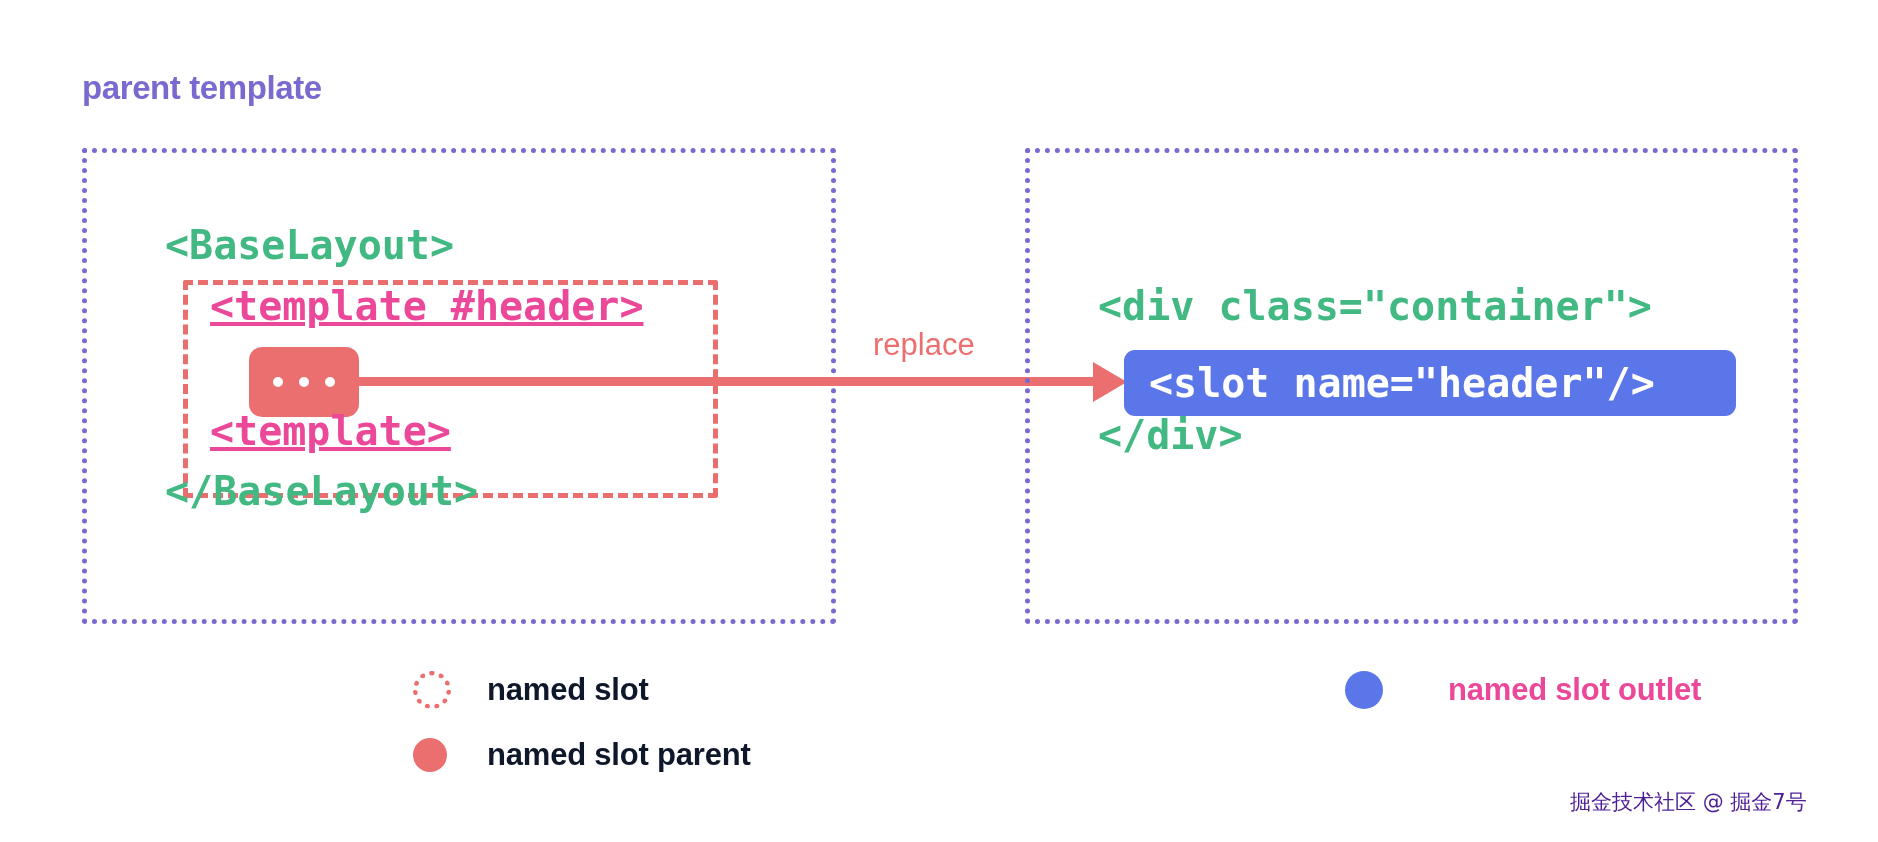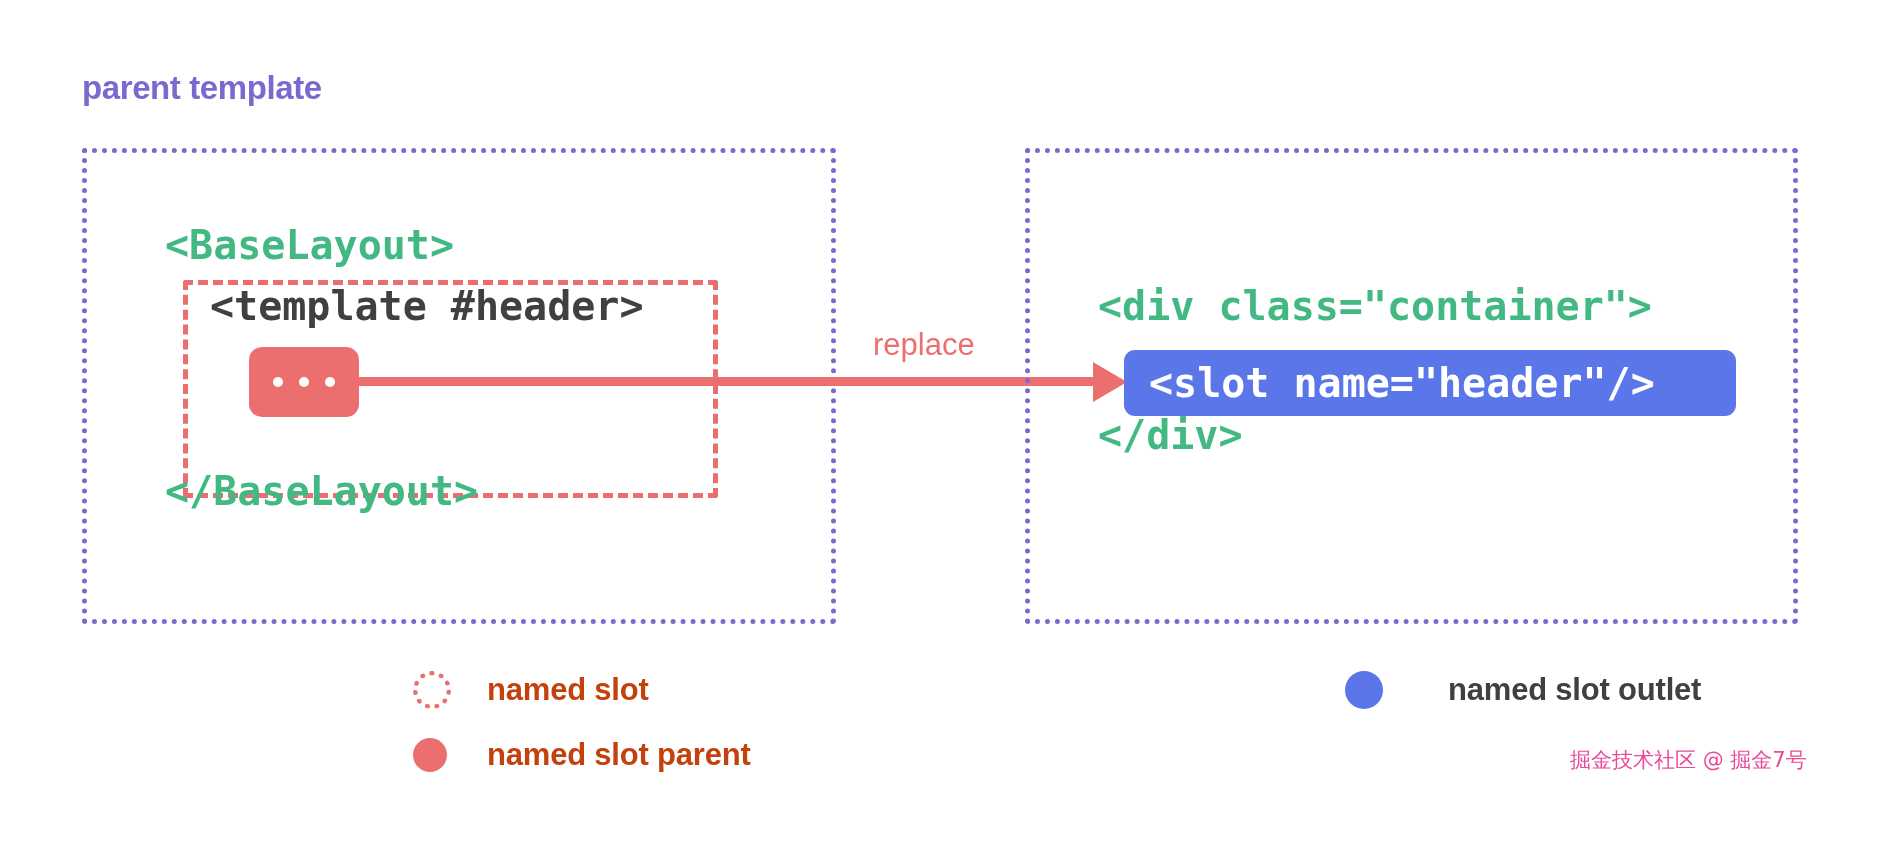--- a/index.html
+++ b/index.html
@@ -50,21 +50,21 @@
   
   .code {
     position: absolute;
     font-family: "DejaVu Sans Mono", "Liberation Mono", monospace;
     font-weight: bold;
     font-size: 40px;
     letter-spacing: 0px;
     white-space: pre;
   }
   .code.green { color: #42b883; }
-  .code.red   { color: #404040; }
+  .code.red   { color: #ec4899; text-decoration: underline; }
   .code.white { color: #ffffff; }
 
   #code-baselayout-open  { left: 165px; top: 222px; }
   #code-template-open    { left: 210px; top: 283px; }
   #code-template-close   { left: 210px; top: 408px; }
   #code-baselayout-close { left: 165px; top: 468px; }
 
   #code-div-open         { left: 1098px; top: 283px; }
   #code-div-close        { left: 1098px; top: 412px; }
 
@@ -155,22 +155,22 @@
     display: flex;
     align-items: center;
     white-space: nowrap;
   }
   .legend-label {
     font-family: "Liberation Sans", sans-serif;
     font-weight: bold;
     font-size: 31px;
     letter-spacing: -0.2px;
   }
-  .legend-label.red  { color: #c2410c; }
-  .legend-label.blue { color: #404040; }
+  .legend-label.red  { color: #0f172a; }
+  .legend-label.blue { color: #ec4899; }
 
   .marker-dotted-circle {
     width: 38px;
     height: 38px;
     box-sizing: border-box;
     border: 5px dotted #ec6f6f;
     border-radius: 50%;
     margin-right: 36px;
     flex: none;
   }
@@ -192,24 +192,24 @@
   }
 
   #legend-named-slot         { left: 413px;  top: 671px; }
   #legend-named-slot-content { left: 413px;  top: 737px; }
   #legend-named-slot-outlet  { left: 1345px; top: 671px; }
 
   
   #watermark {
     position: absolute;
     left: 1570px;
-    top: 746px;
+    top: 788px;
     font-family: "DejaVu Sans", sans-serif;
     font-size: 21px;
-    color: #ec4899;
+    color: #4c1d95;
     white-space: nowrap;
   }
 </style>
 </head>
 <body>
 
 <div class="stage">
 
   <div class="panel-title" id="title-parent">parent template</div>
 
@@ -220,20 +220,21 @@
   <div id="dashed-slot-box"></div>
 
   <div class="code red" id="code-template-open">&lt;template #header&gt;</div>
 
   <div id="slot-content-pill">
     <span class="dot"></span>
     <span class="dot"></span>
     <span class="dot"></span>
   </div>
 
+  <div class="code red" id="code-template-close">&lt;template&gt;</div>
 
   <div class="code green" id="code-baselayout-close">&lt;/BaseLayout&gt;</div>
 
   <div id="replace-arrow-line"></div>
   <div id="replace-arrow-head"></div>
   <div id="replace-label">replace</div>
 
 
   <div class="panel" id="panel-right"></div>
 

